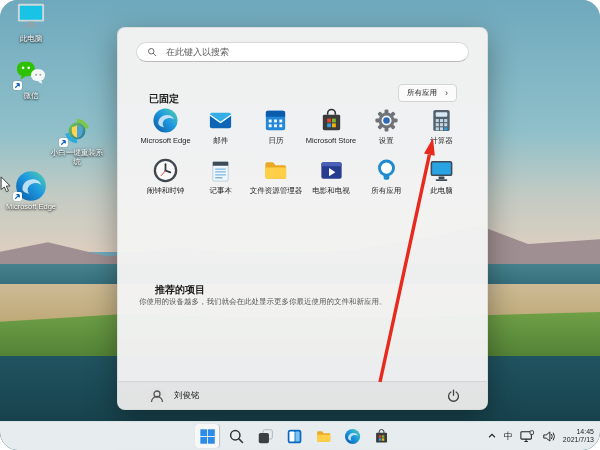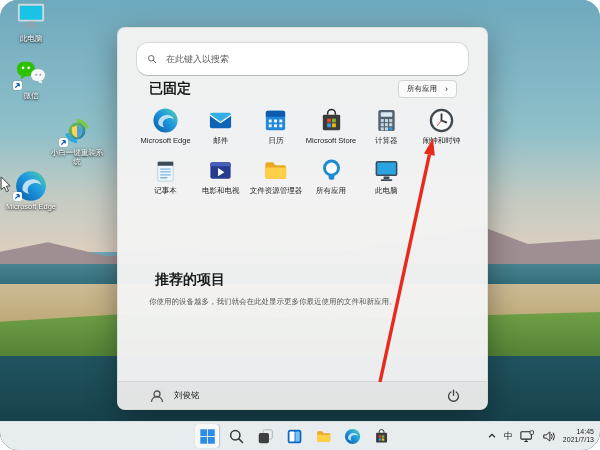--- a/index.html
+++ b/index.html
@@ -22,37 +22,37 @@
   .sc-badge{position:absolute;left:-1px;bottom:-1px;width:9px;height:9px;background:#fff;border-radius:2px;box-shadow:0 0 1px rgba(0,0,0,.5);}
   .sc-badge svg{width:9px;height:9px;}
   .desk-label{margin-top:2px;font-size:7.5px;line-height:9px;color:#fff;text-shadow:0 1px 2px rgba(0,0,0,.85),0 0 3px rgba(0,0,0,.5);word-break:break-all;}
   .mb1{margin-bottom:16px;}.mb2{margin-bottom:16px;}.mb3{margin-bottom:4px;margin-left:46px;}
   
   .cursor{position:absolute;left:0;top:176px;z-index:9;pointer-events:none;}
   
   .start-panel{position:absolute;left:117px;top:27px;width:371px;height:383px;z-index:5;
     background:rgba(243,243,243,.97);border:1px solid rgba(0,0,0,.08);border-radius:8px;
     box-shadow:0 10px 30px rgba(0,0,0,.35);box-sizing:border-box;}
-  .searchbox{position:absolute;left:18px;right:18px;top:14px;height:34px;background:#fff;
+  .searchbox{position:absolute;left:18px;right:18px;top:14px;height:20px;background:#fff;
     border:1px solid #d8d8d8;border-bottom-color:#b9b9b9;border-radius:12px;display:flex;align-items:center;
     padding:0 10px;box-sizing:border-box;gap:7px;}
   .searchbox input{flex:1;border:none;outline:none;background:transparent;font-size:9px;color:#444;font-family:inherit;}
   .searchbox input::placeholder{color:#5c5c5c;opacity:1;}
   .pinned-row{position:absolute;left:31px;right:30px;top:52px;display:flex;align-items:center;justify-content:space-between;}
-  .sec-h{font-size:14px;font-weight:bold;color:#1b1b1b;}
+  .sec-h{font-size:10px;font-weight:bold;color:#1b1b1b;margin-top:12px;}
   .all-apps{display:flex;align-items:center;gap:8px;font-size:7.5px;color:#1b1b1b;background:#fbfbfb;
     border:1px solid #d4d4d4;border-radius:4px;padding:3px 8px;cursor:pointer;font-family:inherit;}
   .all-apps .chev{font-size:9px;line-height:7px;color:#333;}
   .apps{position:absolute;left:20px;right:18px;top:74px;display:grid;grid-template-columns:repeat(6,1fr);grid-auto-rows:50px;}
   .app{display:flex;flex-direction:column;align-items:center;justify-content:flex-start;padding-top:5px;cursor:pointer;border-radius:4px;}
   .app .aicon{width:27px;height:27px;}
   .app .aicon svg{width:27px;height:27px;display:block;}
   .app-label{margin-top:2px;font-size:7.5px;color:#1f1f1f;white-space:nowrap;}
   .rec-h{position:absolute;left:37px;top:243px;}
-  .rec-text{position:absolute;left:31px;right:24px;top:268px;font-size:7.5px;color:#5a5a5a;line-height:11px;}
+  .rec-text{position:absolute;left:21px;right:24px;top:268px;font-size:7.5px;color:#5a5a5a;line-height:11px;}
   .panel-footer{position:absolute;left:0;right:0;bottom:0;height:28px;background:rgba(0,0,0,.035);
     border-top:1px solid rgba(0,0,0,.07);border-radius:0 0 8px 8px;display:flex;align-items:center;
     justify-content:space-between;padding:0 24px 0 30px;box-sizing:border-box;}
   .user{display:flex;align-items:center;gap:8px;cursor:pointer;}
   .user-name{font-size:8.5px;color:#1b1b1b;}
   .power{background:none;border:none;padding:2px;cursor:pointer;border-radius:4px;display:flex;}
   
   .arrow{position:absolute;inset:0;z-index:10;pointer-events:none;}
   
   .taskbar{position:absolute;left:0;right:0;bottom:0;height:28px;z-index:6;background:rgba(242,245,248,.95);
@@ -223,20 +223,42 @@
               <rect x="14.5" y="12" width="4" height="4" fill="#7db72d"></rect>
               <rect x="9.5" y="17" width="4" height="4" fill="#2f9fe0"></rect>
               <rect x="14.5" y="17" width="4" height="4" fill="#f2b410"></rect>
             </svg>
           </div>
           <div class="app-label">Microsoft Store</div>
         </div>
         <div class="app">
           <div class="aicon">
             <svg viewBox="0 0 28 28">
+              <g fill="#6f7276">
+                <rect x="12" y="2.5" width="4" height="5" rx="1.2"></rect>
+                <rect x="12" y="20.5" width="4" height="5" rx="1.2"></rect>
+                <rect x="2.5" y="12" width="5" height="4" rx="1.2"></rect>
+                <rect x="20.5" y="12" width="5" height="4" rx="1.2"></rect>
+                <g transform="rotate(45 14 14)">
+                  <rect x="12" y="2.5" width="4" height="5" rx="1.2"></rect>
+                  <rect x="12" y="20.5" width="4" height="5" rx="1.2"></rect>
+                  <rect x="2.5" y="12" width="5" height="4" rx="1.2"></rect>
+                  <rect x="20.5" y="12" width="5" height="4" rx="1.2"></rect>
+                </g>
+                <circle cx="14" cy="14" r="8.2"></circle>
+              </g>
+              <circle cx="14" cy="14" r="5.2" fill="#f3f3f3"></circle>
+              <circle cx="14" cy="14" r="3.4" fill="#2b6cb8"></circle>
+            </svg>
+          </div>
+          <div class="app-label">设置</div>
+        </div>
+        <div class="app">
+          <div class="aicon">
+            <svg viewBox="0 0 28 28">
               <rect x="5.5" y="3" width="17" height="22" rx="2" fill="#54616e"></rect>
               <rect x="8" y="5.5" width="12" height="4.5" rx="1" fill="#d6e9f5"></rect>
               <g fill="#c4d6e2">
                 <rect x="8" y="12.5" width="3.2" height="3.2"></rect>
                 <rect x="12.4" y="12.5" width="3.2" height="3.2"></rect>
                 <rect x="16.8" y="12.5" width="3.2" height="3.2"></rect>
                 <rect x="8" y="16.8" width="3.2" height="3.2"></rect>
                 <rect x="12.4" y="16.8" width="3.2" height="3.2"></rect>
                 <rect x="16.8" y="16.8" width="3.2" height="3.2"></rect>
                 <rect x="8" y="21.1" width="3.2" height="3.2"></rect>
@@ -269,35 +291,35 @@
                 <line x1="8.5" y1="18.5" x2="19.5" y2="18.5"></line>
                 <line x1="8.5" y1="21.5" x2="16" y2="21.5"></line>
               </g>
             </svg>
           </div>
           <div class="app-label">记事本</div>
         </div>
         <div class="app">
           <div class="aicon">
             <svg viewBox="0 0 28 28">
+              <path d="M3.5 7.5a2 2 0 0 1 2-2h6l2.5 3h9a2 2 0 0 1 2 2v10a2 2 0 0 1-2 2H5.5a2 2 0 0 1-2-2z" fill="#eba823"></path>
+              <path d="M3.5 11h21.5v9.5a2 2 0 0 1-2 2H5.5a2 2 0 0 1-2-2z" fill="#ffcf48"></path>
+            </svg>
+          </div>
+          <div class="app-label">文件资源管理器</div>
+        </div>
+        <div class="app">
+          <div class="aicon">
+            <svg viewBox="0 0 28 28">
               <rect x="3.5" y="5.5" width="21" height="17" rx="2" fill="#273b8f"></rect>
               <path d="M3.5 9.5h21v-2a2 2 0 0 0-2-2h-17a2 2 0 0 0-2 2z" fill="#4a5fb8"></path>
               <path d="M11.5 11.5l6.5 4.2-6.5 4.2z" fill="#fff"></path>
             </svg>
           </div>
           <div class="app-label">电影和电视</div>
-        </div>
-        <div class="app">
-          <div class="aicon">
-            <svg viewBox="0 0 28 28">
-              <path d="M3.5 7.5a2 2 0 0 1 2-2h6l2.5 3h9a2 2 0 0 1 2 2v10a2 2 0 0 1-2 2H5.5a2 2 0 0 1-2-2z" fill="#eba823"></path>
-              <path d="M3.5 11h21.5v9.5a2 2 0 0 1-2 2H5.5a2 2 0 0 1-2-2z" fill="#ffcf48"></path>
-            </svg>
-          </div>
-          <div class="app-label">文件资源管理器</div>
         </div>
         <div class="app">
           <div class="aicon">
             <svg viewBox="0 0 28 28">
               <circle cx="14" cy="11.5" r="7.3" fill="#fff" stroke="#1e8bd0" stroke-width="3"></circle>
               <path d="M11 19.5h6v2a2 2 0 0 1-2 2h-2a2 2 0 0 1-2-2z" fill="#1e8bd0"></path>
             </svg>
           </div>
           <div class="app-label">所有应用</div>
         </div>

